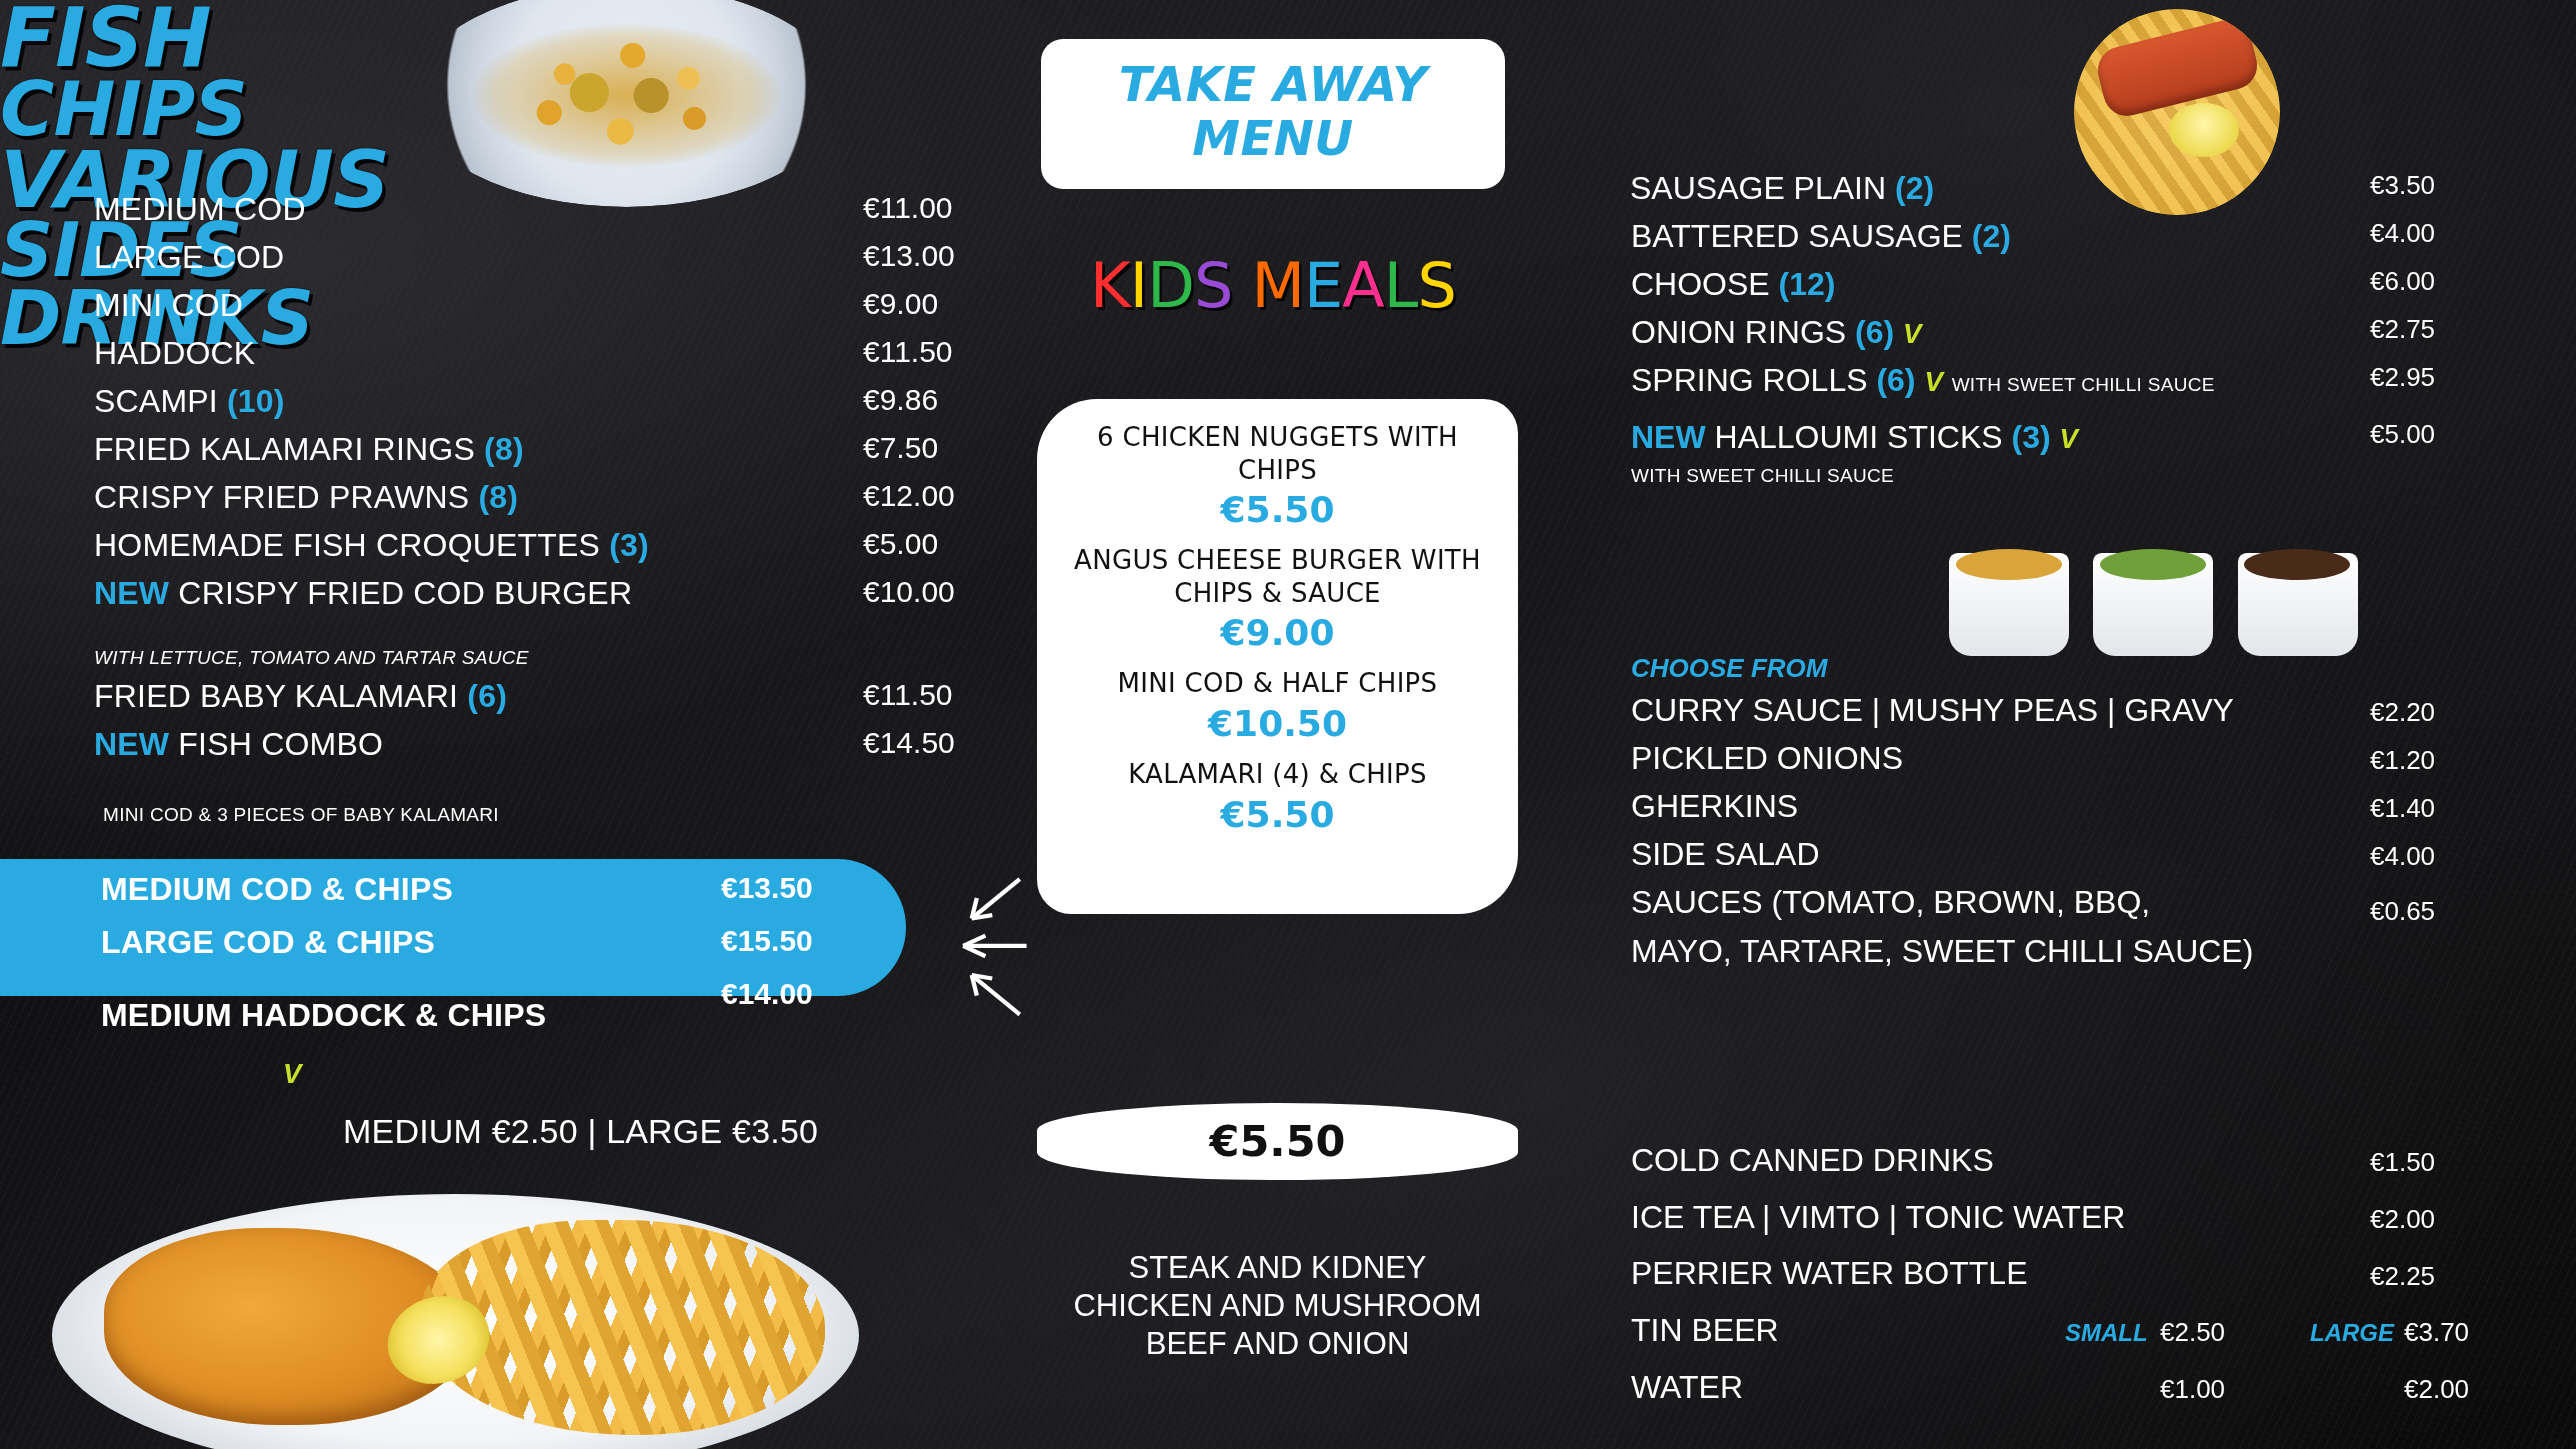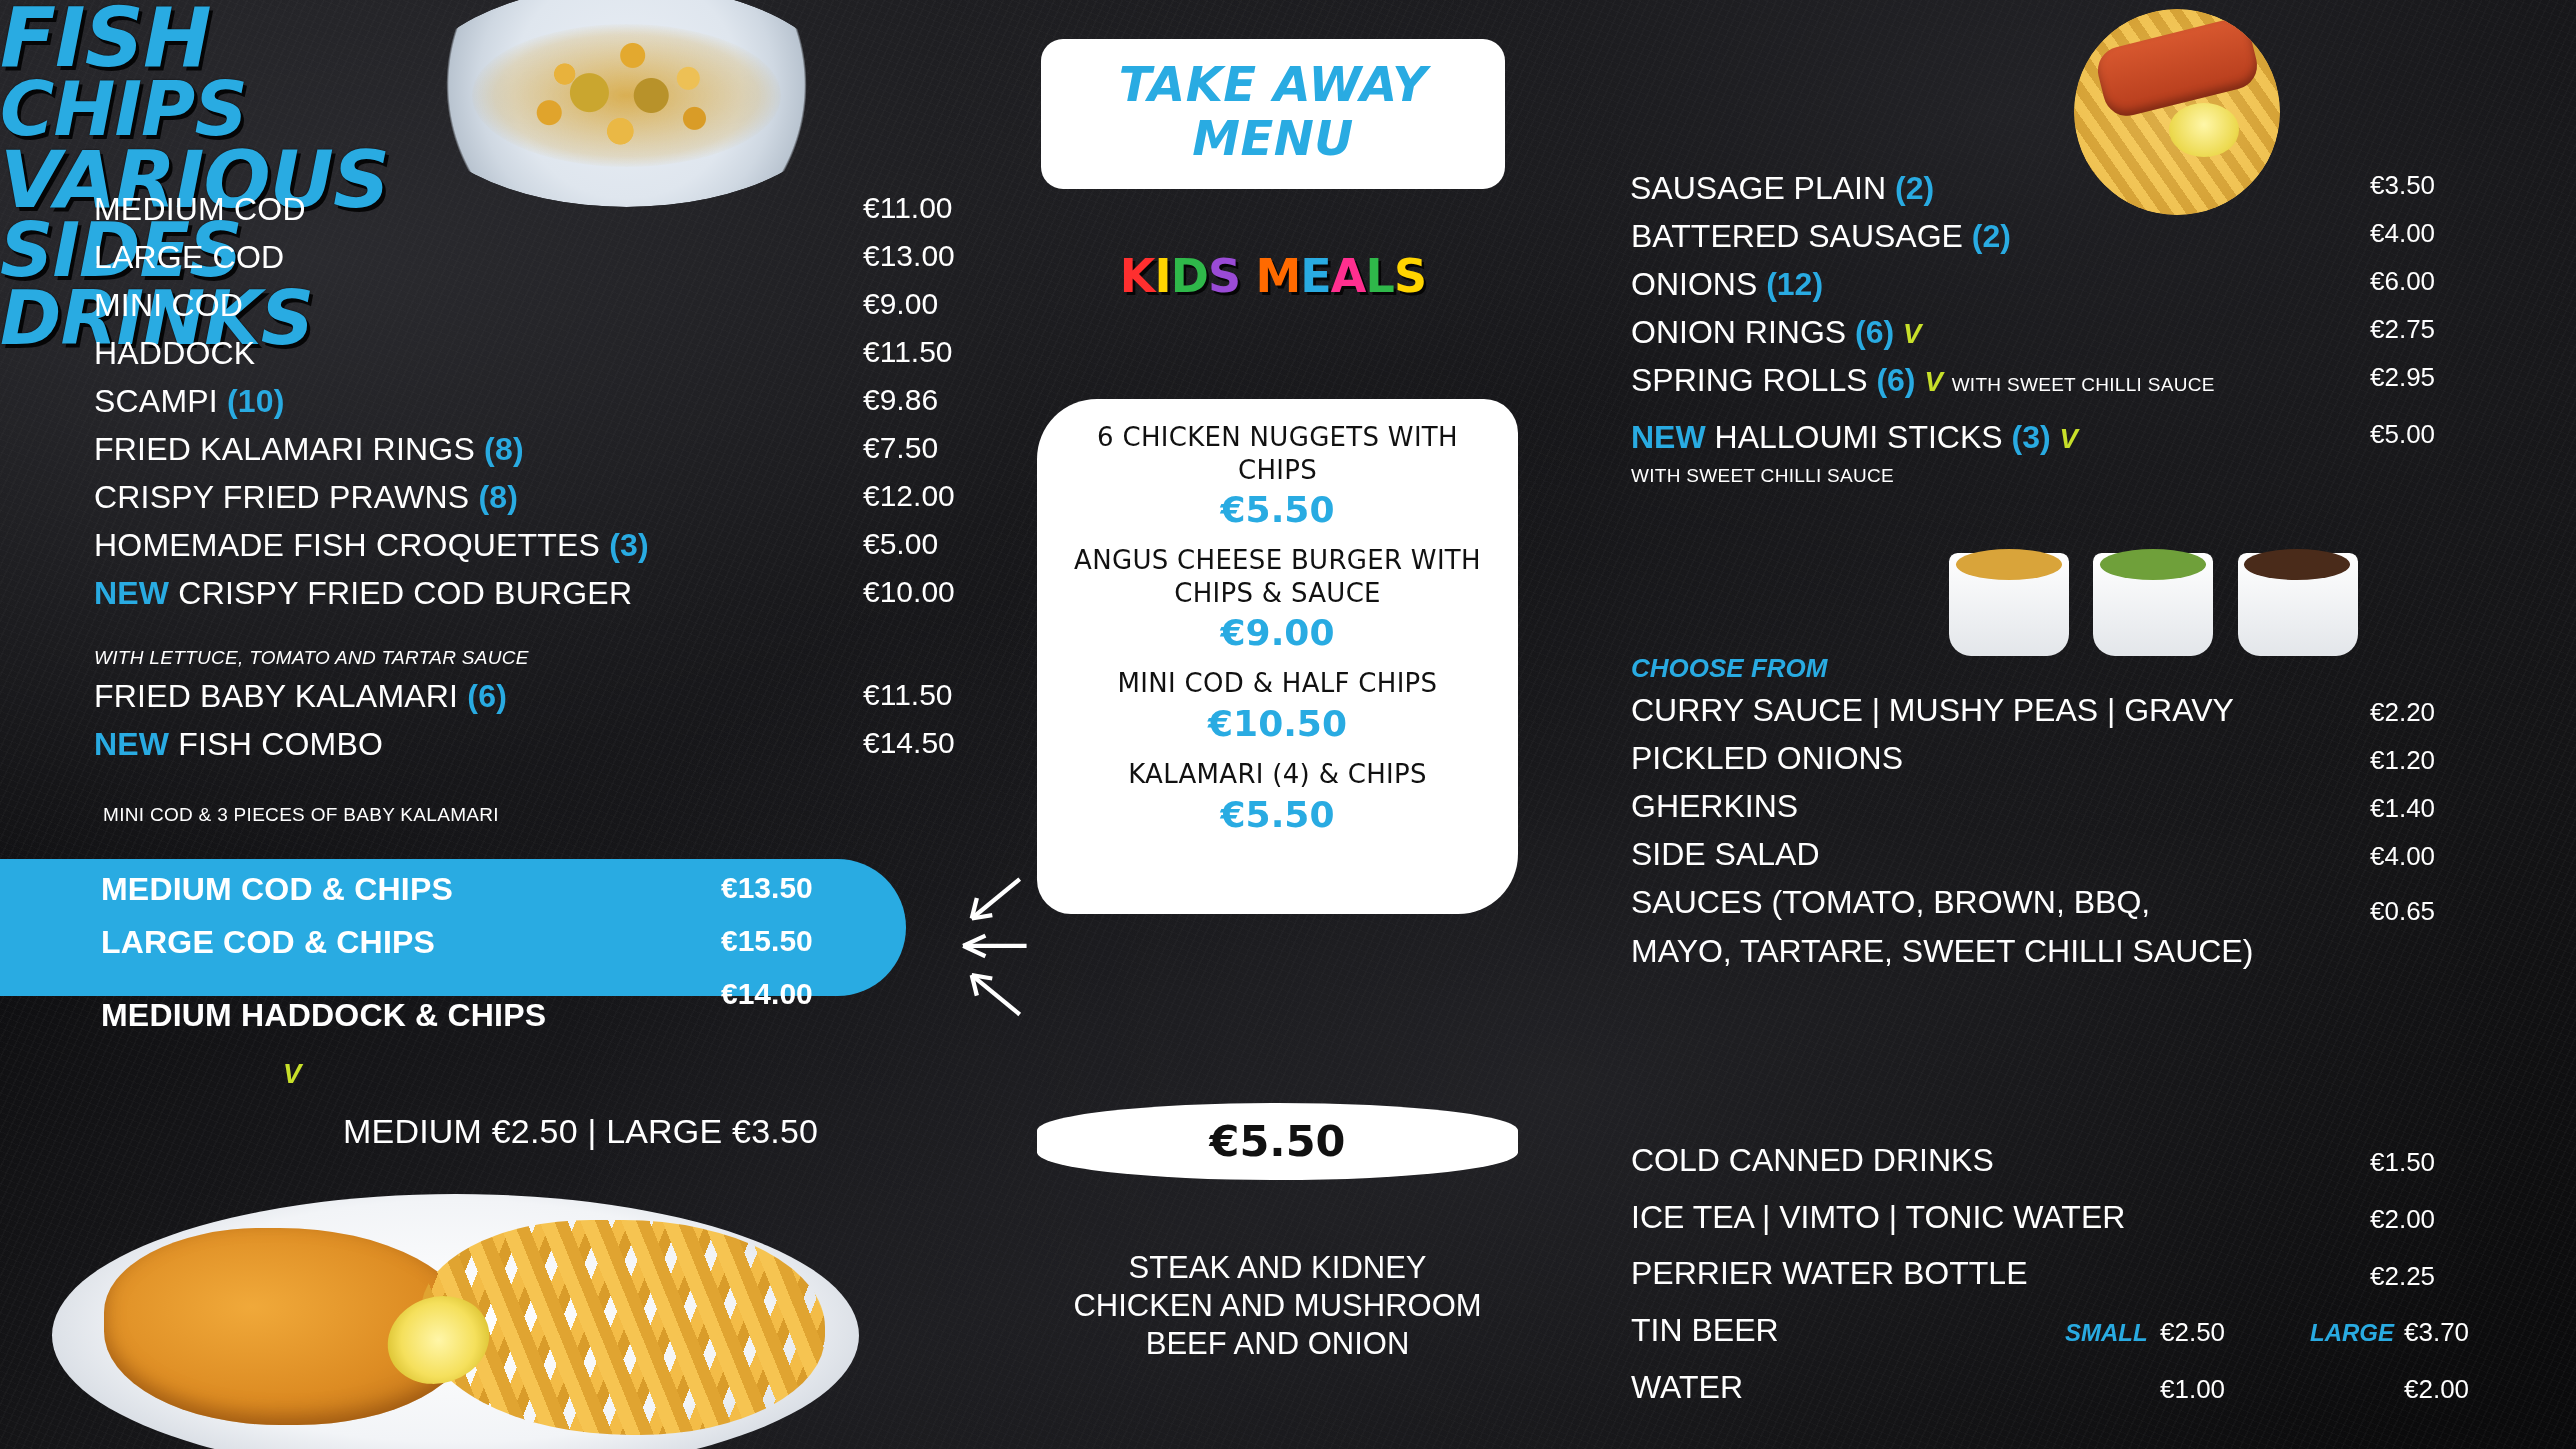--- a/index.html
+++ b/index.html
@@ -114,22 +114,22 @@
     letter-spacing: 0.4px;
   }
 
   #kids-title {
     position: absolute;
     left: 1041px;
     top: 249px;
     width: 464px;
     text-align: center;
     font-family: "DejaVu Sans", sans-serif;
-    font-weight: bold;
-    font-size: 46px;
+    font-weight: normal;
+    font-size: 62px;
     letter-spacing: -0.9px;
   }
   #kids-title span { text-shadow: 2.6px 3.4px 0 rgba(0,0,0,0.8); }
 
   #kids-card {
     position: absolute;
     left: 1037px;
     top: 399px;
     width: 481px;
     height: 515px;
@@ -389,21 +389,21 @@
       <span class="r-item"><span>SAUSAGE PLAIN</span> <span class="blue">(2)</span></span>
     </div>
     <div style="position:absolute;left:2370px;top:170px;"><span class="r-price">€3.50</span></div>
 
     <div style="position:absolute;left:1631px;top:218px;">
       <span class="r-item"><span>BATTERED SAUSAGE</span> <span class="blue">(2)</span></span>
     </div>
     <div style="position:absolute;left:2370px;top:218px;"><span class="r-price">€4.00</span></div>
 
     <div style="position:absolute;left:1631px;top:266px;">
-      <span class="r-item"><span>ONIONS</span> <span class="blue">(12)</span></span>
+      <span class="r-item"><span>CHOOSE</span> <span class="blue">(12)</span></span>
     </div>
     <div style="position:absolute;left:2370px;top:266px;"><span class="r-price">€6.00</span></div>
 
     <div style="position:absolute;left:1631px;top:314px;">
       <span class="r-item"><span>ONION RINGS</span> <span class="blue">(6)</span> <span class="vmark">V</span></span>
     </div>
     <div style="position:absolute;left:2370px;top:314px;"><span class="r-price">€2.75</span></div>
 
     <div style="position:absolute;left:1631px;top:362px;">
       <span class="r-item"><span>SPRING ROLLS</span> <span class="blue">(6)</span> <span class="vmark">V</span> <span class="sub">WITH SWEET CHILLI SAUCE</span></span>

